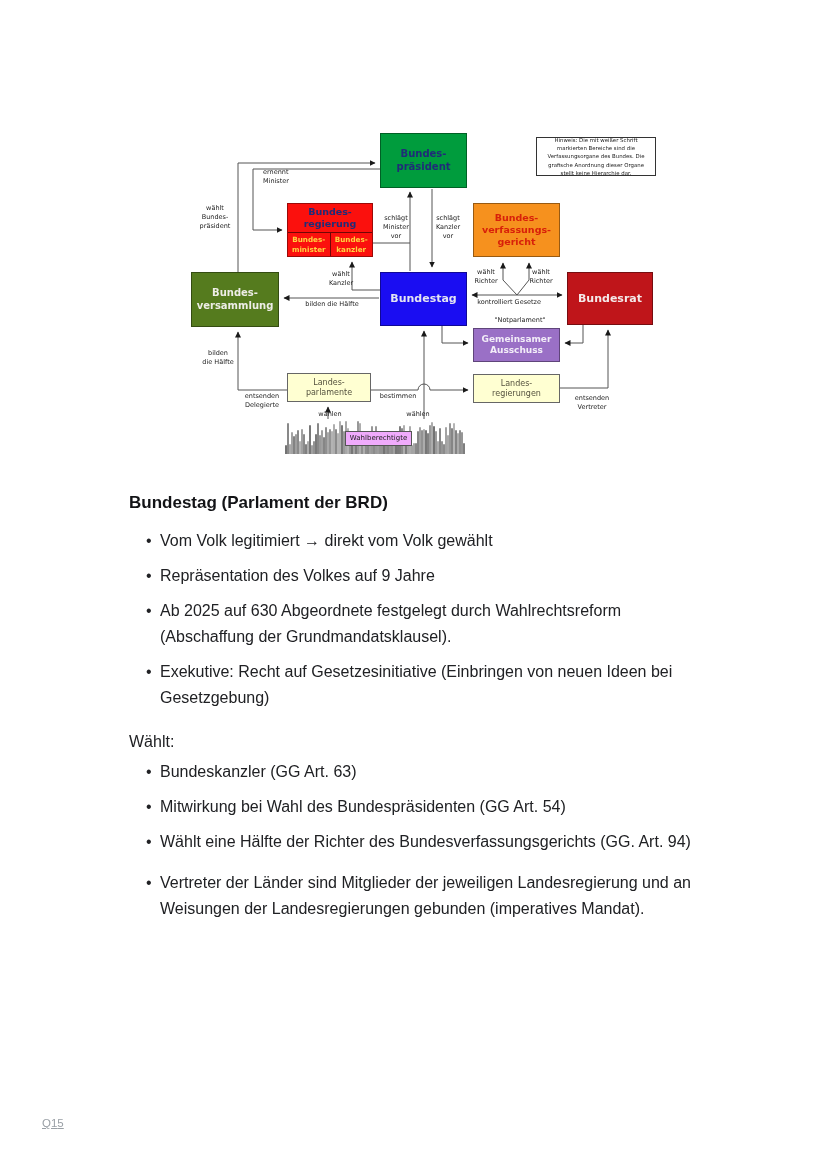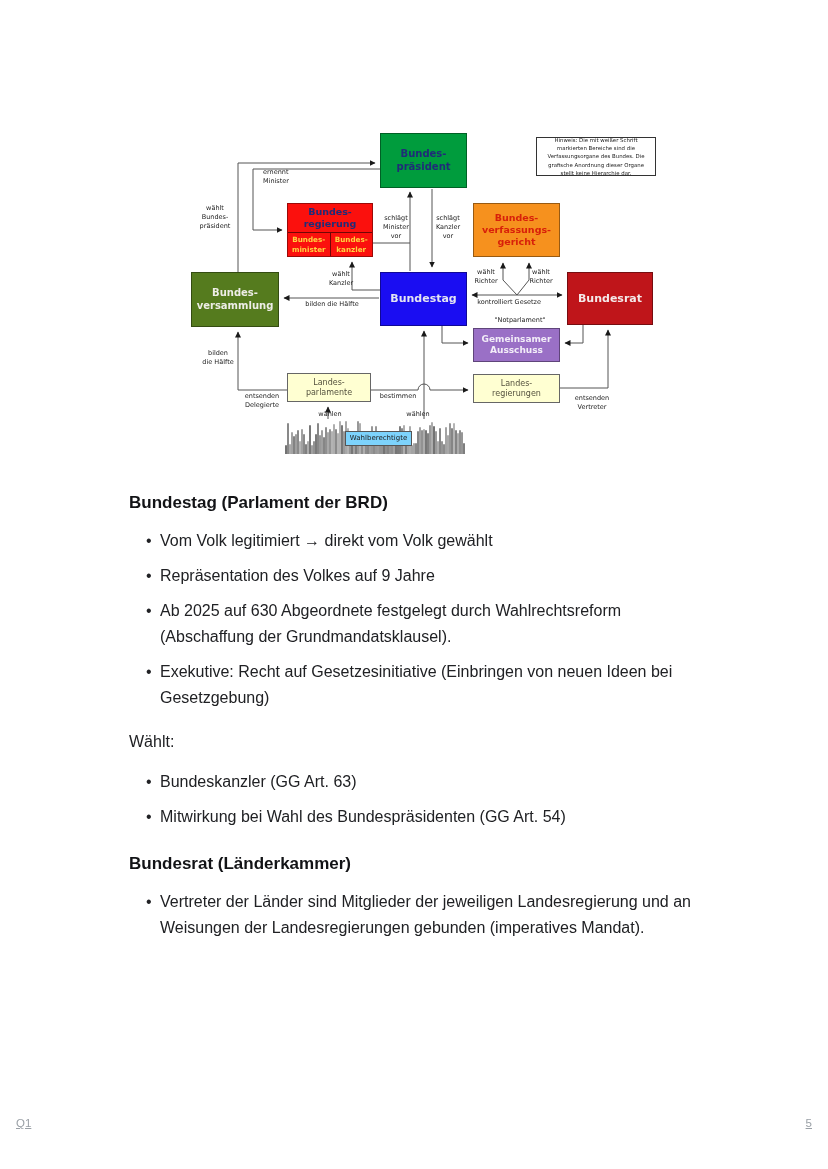--- a/index.html
+++ b/index.html
@@ -25,41 +25,41 @@
       color:#FFD23F;font-size:7.2px;white-space:pre-line;line-height:1.3;}
   .breg-cell + .breg-cell{border-left:1px solid rgba(0,0,0,.55);}
   .bx-bverfg{left:288px;top:75px;width:87px;height:54px;background:#F6911E;color:#D8200A;font-size:9.5px;}
   .bx-bvers{left:6px;top:144px;width:88px;height:55px;background:#557B1E;color:#EDEDE6;font-size:10px;}
   .bx-bt{left:195px;top:144px;width:87px;height:54px;background:#1A0DF2;color:#E4E4F2;font-size:11px;}
   .bx-brat{left:382px;top:144px;width:86px;height:53px;background:#BF151A;color:#F4E9E9;font-size:11px;}
   .bx-ga{left:288px;top:200px;width:87px;height:34px;background:#9A70C6;color:#F2EDF8;font-size:9px;}
   .bx-land{background:#FFFFD2;color:#55523F;border:1px solid #666;font-size:8px;font-weight:normal;}
   .bx-lp{left:102px;top:245px;width:84px;height:29px;}
   .bx-lr{left:288px;top:246px;width:87px;height:29px;}
-  .bx-wb{left:160px;top:303px;width:67px;height:15px;background:#7dd3fc;border:1px solid #555;
+  .bx-wb{left:160px;top:303px;width:67px;height:15px;background:#f0abfc;border:1px solid #555;
       color:#222;font-size:7px;font-weight:normal;z-index:4;}
   .elbl{position:absolute;z-index:2;font-family:"DejaVu Sans",sans-serif;font-size:6.5px;
       line-height:1.4;color:#222;white-space:pre-line;text-align:center;}
   .crowd{position:absolute;z-index:2;left:100px;top:288px;width:182px;height:38px;
       display:flex;align-items:flex-end;overflow:hidden;}
   .crowd i{flex:none;width:2px;border-radius:1px 1px 0 0;}
 
   
   .content{position:absolute;left:129px;top:492px;width:582px;font-size:16px;z-index:5;}
   .content h3{margin:0;font-size:17px;line-height:21px;font-weight:bold;color:#121316;}
   .content h3.h2{margin-top:23px;}
   .content p.plain{margin:20px 0 0 0;font-size:16px;line-height:21px;font-weight:normal;}
   .content ul{margin:15px 0 0 0;padding:0 0 0 31px;list-style:none;}
-  .content ul.tight{margin-top:17px;}
+  .content ul.tight{margin-top:7px;}
   .content li{position:relative;line-height:26px;margin-bottom:9px;}
   .content li::before{content:"\2022";position:absolute;left:-14px;top:0;color:#202124;}
 
   
   .footer{position:absolute;left:0;right:0;top:1117px;display:flex;
-      justify-content:space-between;padding:0 16px;font-size:11.5px;color:#9aa0a6;z-index:5;text-decoration:underline;}
+      justify-content:flex-start;padding:0 42px;font-size:11.5px;color:#9aa0a6;z-index:5;text-decoration:underline;}
 </style>
 </head>
 <body>
 
 <div class="diagram">
 
   <svg class="wires" width="480" height="330" viewBox="0 0 480 330">
     <defs>
       <marker id="arr" markerWidth="7" markerHeight="7" refX="5.5" refY="3" orient="auto">
         <path d="M0,0 L6,3 L0,6 Z" fill="#1a1a1a"></path>
@@ -256,23 +256,23 @@
     <li><span>Vom Volk legitimiert → direkt vom Volk gewählt</span></li>
     <li><span>Repräsentation des Volkes auf 9 Jahre</span></li>
     <li><span>Ab 2025 auf 630 Abgeordnete festgelegt durch Wahlrechtsreform (Abschaffung der Grundmandatsklausel).</span></li>
     <li><span>Exekutive: Recht auf Gesetzesinitiative (Einbringen von neuen Ideen bei Gesetzgebung)</span></li>
   </ul>
 
   <p class="plain">Wählt:</p>
   <ul class="tight">
     <li><span>Bundeskanzler (GG Art. 63)</span></li>
     <li><span>Mitwirkung bei Wahl des Bundespräsidenten (GG Art. 54)</span></li>
+    <li><span>Wählt eine Hälfte der Richter des Bundesverfassungsgerichts (GG. Art. 94)</span></li>
   </ul>
 
-  <h3 class="h2">Bundesrat (Länderkammer)</h3>
   <ul>
     <li><span>Vertreter der Länder sind Mitglieder der jeweiligen Landesregierung und an Weisungen der Landesregierungen gebunden (imperatives Mandat).</span></li>
   </ul>
 </div>
 
 <div class="footer">
   <span>Q1</span>
   <span>5</span>
 </div>
 

